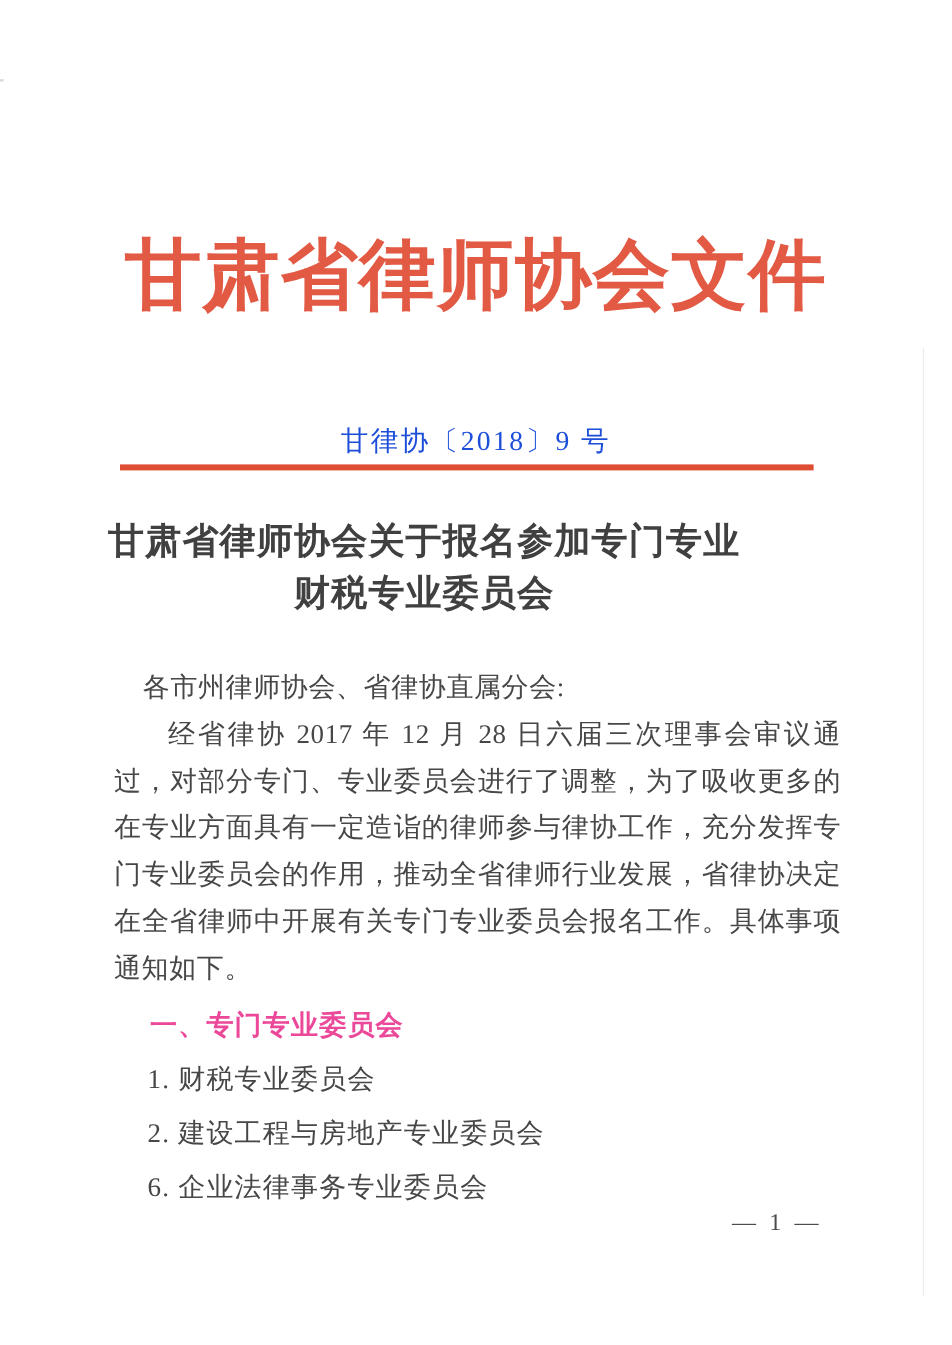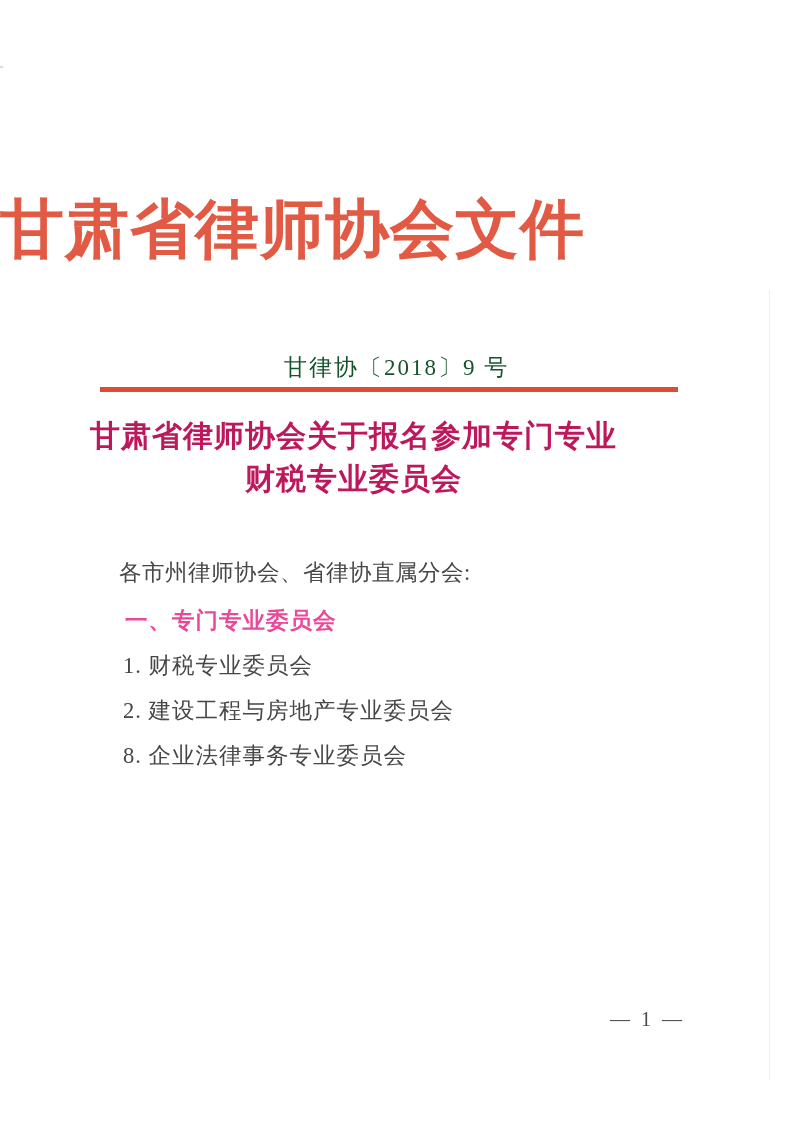--- a/index.html
+++ b/index.html
@@ -34,55 +34,56 @@
     width: 3px;
     height: 2px;
     background: #d9d9d6;
   }
 
   .org-header {
     position: absolute;
     top: 186px;
     left: 0;
     width: 793px;
+    text-align: center;
     font-size: 64px;
     font-weight: bold;
     letter-spacing: 1px;
     color: #e25944;
     font-family: "Liberation Serif", serif;
     white-space: nowrap;
   }
   .doc-number {
     position: absolute;
     top: 352px;
     left: 0;
     width: 793px;
     text-align: center;
     font-size: 23px;
-    color: #14532d;
+    color: #1d4ed8;
     letter-spacing: 2px;
     white-space: nowrap;
   }
   .red-rule {
     position: absolute;
     top: 387px;
     left: 100px;
     width: 578px;
     height: 5px;
     background: #df4c34;
   }
   .doc-title {
     position: absolute;
-    top: 414px;
+    top: 430px;
     left: 0;
     width: 707px;
     text-align: center;
     font-size: 30px;
     font-weight: bold;
-    color: #be185d;
+    color: #404040;
     line-height: 43px;
     letter-spacing: 1px;
   }
   .body-block {
     position: absolute;
     top: 553px;
     left: 95px;
     width: 606px;
     font-size: 22.5px;
     color: #474747;
@@ -137,23 +138,24 @@
   <div class="red-rule"></div>
 
   <div class="doc-title">
     <div>甘肃省律师协会关于报名参加专门专业</div>
     <div>财税专业委员会</div>
   </div>
 
   <div class="body-block">
     <div class="salutation">各市州律师协会、省律协直属分会:</div>
 
+    <div class="paragraph">经省律协 2017 年 12 月 28 日六届三次理事会审议通过，对部分专门、专业委员会进行了调整，为了吸收更多的在专业方面具有一定造诣的律师参与律协工作，充分发挥专门专业委员会的作用，推动全省律师行业发展，省律协决定在全省律师中开展有关专门专业委员会报名工作。具体事项通知如下。</div>
 
     <div class="section-heading">一、专门专业委员会</div>
 
     <div class="committee-item">1. 财税专业委员会</div>
     <div class="committee-item">2. 建设工程与房地产专业委员会</div>
-    <div class="committee-item">8. 企业法律事务专业委员会</div>
+    <div class="committee-item">6. 企业法律事务专业委员会</div>
   </div>
 
   <div class="page-number">— 1 —</div>
 
 </div>
 
 </body></html>

